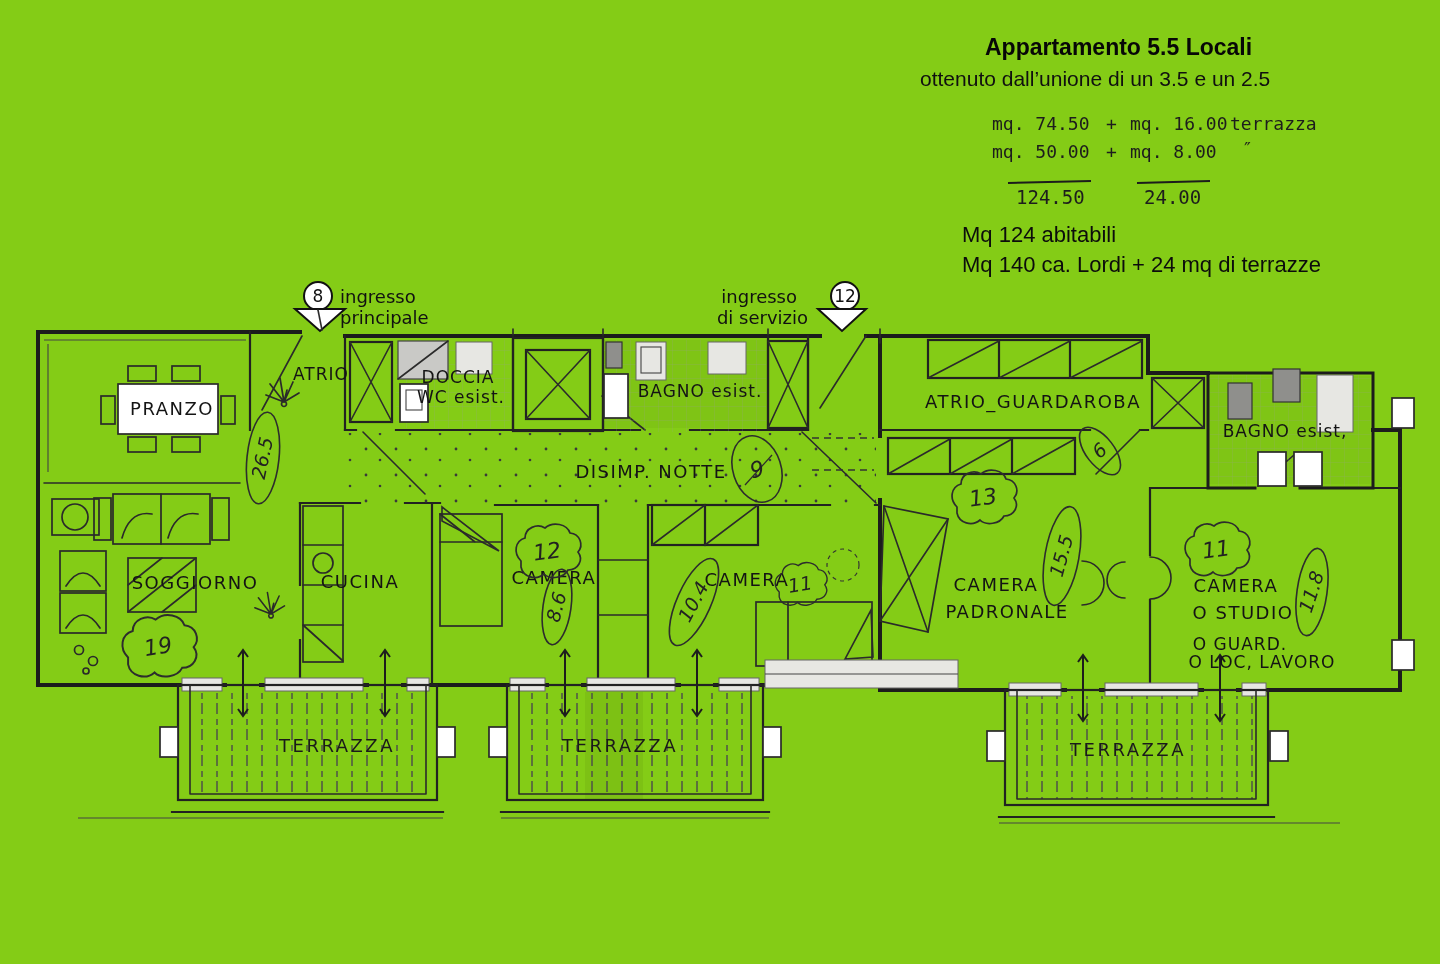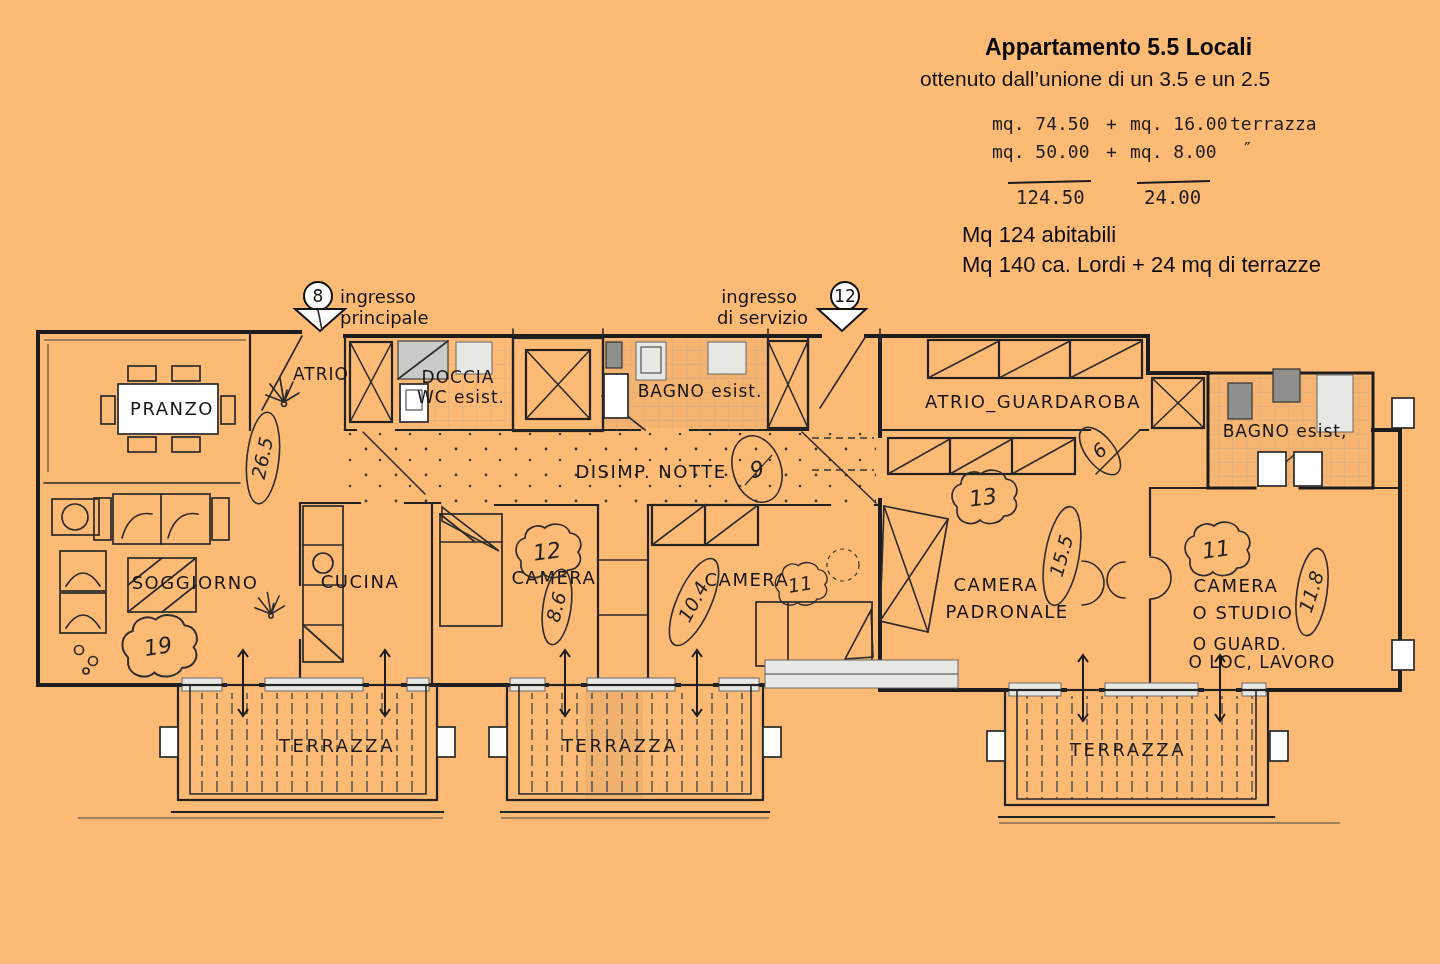--- a/index.html
+++ b/index.html
@@ -1,16 +1,16 @@
 <!DOCTYPE html>
 <html><head>
 <meta charset="utf-8">
 <style>
   html,body{margin:0;padding:0;background:#e9e9e6;}
-  .page{width:1440px;height:964px;background:#fdba74;position:relative;margin:0 auto;overflow:hidden;}
+  .page{width:1440px;height:964px;background:#84cc16;position:relative;margin:0 auto;overflow:hidden;}
   svg{display:block;}
   
   .w4{stroke:#1c1c1c;stroke-width:4;fill:none;stroke-linecap:square}
   .w3{stroke:#1c1c1c;stroke-width:3;fill:none;stroke-linecap:square}
   .w2{stroke:#222;stroke-width:2.2;fill:none;stroke-linecap:square}
   .w15{stroke:#2b2b2b;stroke-width:1.6;fill:none;stroke-linecap:round}
   .w1{stroke:#444;stroke-width:1.1;fill:none}
   .furn{stroke:#2a2a2a;stroke-width:1.7;fill:none;stroke-linecap:round}
   .furnW{stroke:#2a2a2a;stroke-width:1.7;fill:#fff}
   .gray{fill:#c9c9c6;stroke:#444;stroke-width:1.2}

